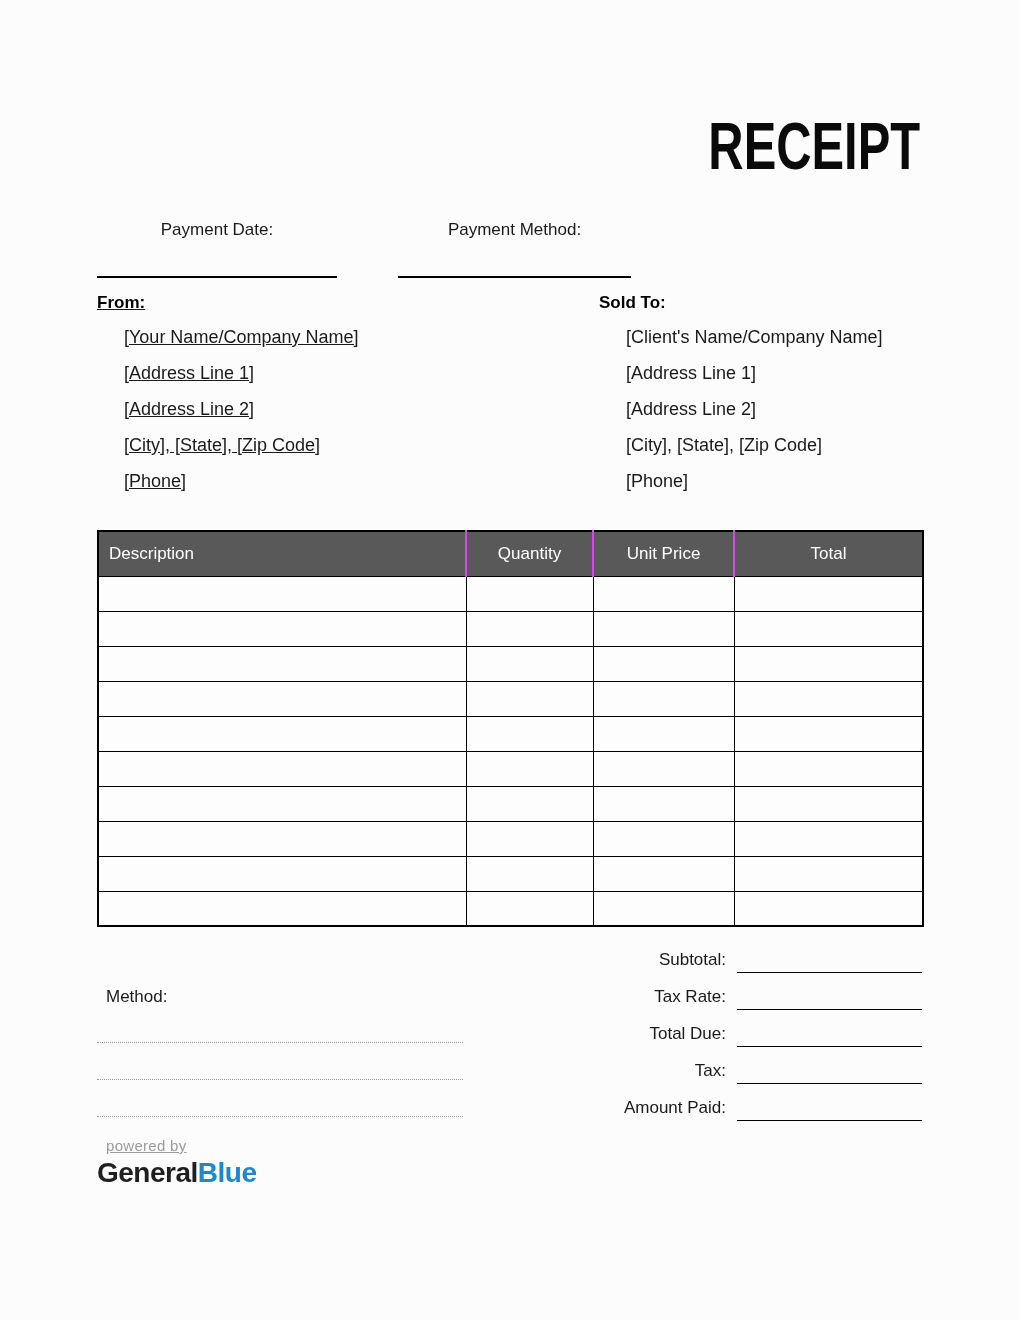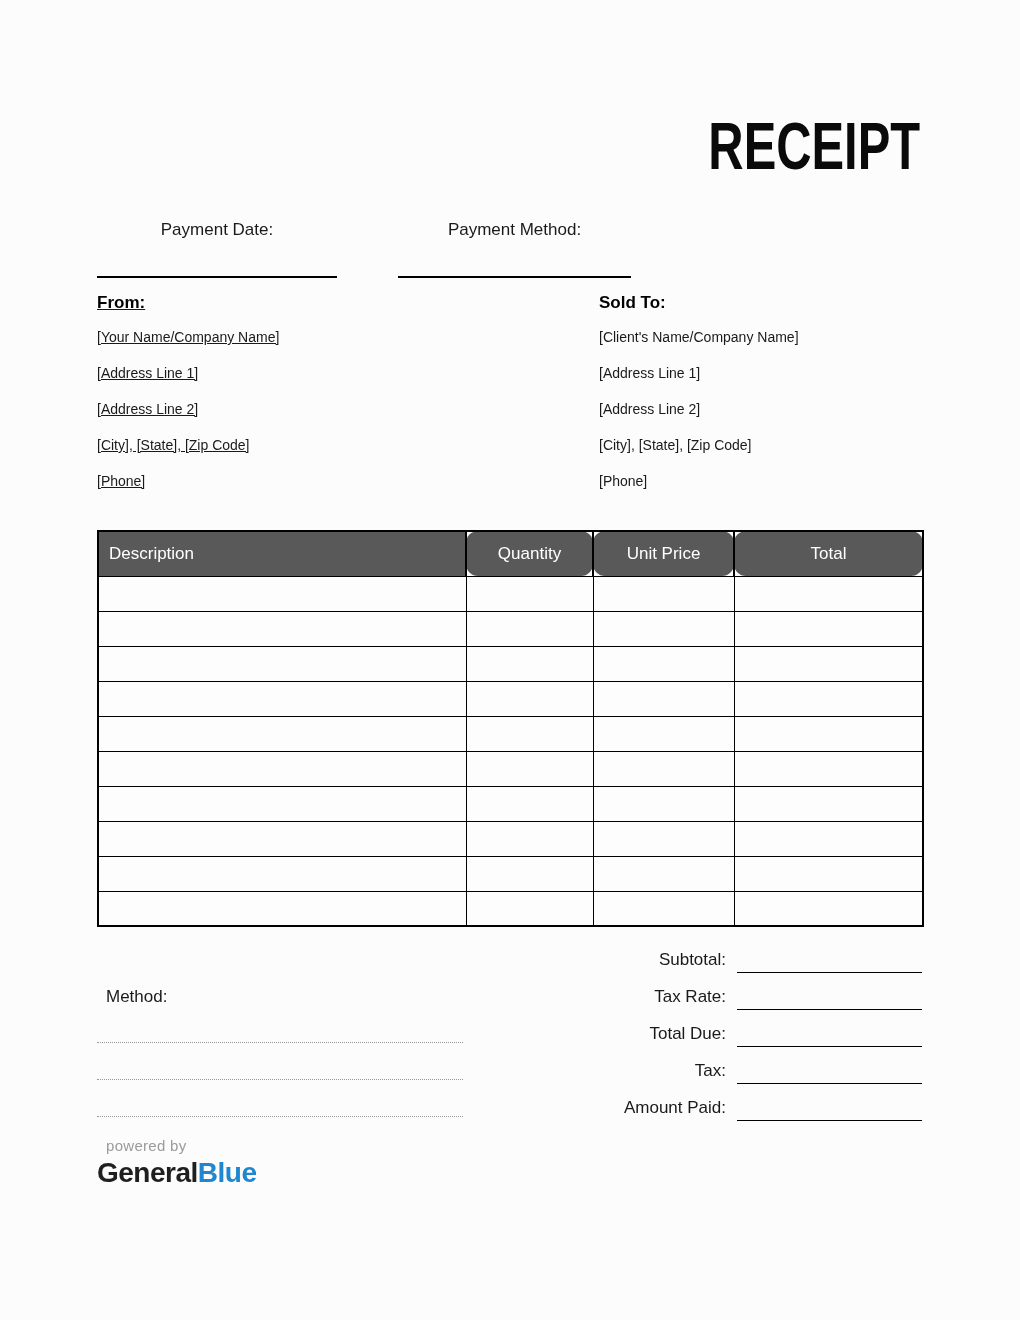--- a/index.html
+++ b/index.html
@@ -28,51 +28,51 @@
   .info-field .info-line{position:absolute;left:0;right:0;top:56px;height:2px;background:#000;}
   .info-0{left:97px;width:240px;}
   .info-1{left:398px;width:233px;}
   .info-2{left:690px;width:232px;}
 
   
   .party{position:absolute;top:293px;width:380px;}
   .party-from{left:97px;text-decoration:underline;}
   .party-soldto{left:599px;}
   .party-heading{font-size:17px;font-weight:bold;color:#000;height:26px;}
-  .party-line{font-size:14px;line-height:36px;height:36px;white-space:nowrap;}
+  .party-line{font-size:18px;line-height:36px;height:36px;white-space:nowrap;margin-left:27px;}
 
   
   .items-table{
     position:absolute;left:97px;top:530px;width:825px;
     border-collapse:collapse;table-layout:fixed;
     border:2px solid #000;
   }
   .items-table thead th{
     background:var(--header-bg);color:var(--header-text);
     font-size:17px;font-weight:400;height:45px;
     text-align:center;vertical-align:middle;
   }
-  .items-table thead th + th{border-left:2px solid #000000;border-radius:12px;}
+  .items-table thead th + th{border-left:2px solid #d946ef;}
   .items-table thead tr{border-bottom:1px solid #000;}
   .items-table thead th.col-desc{text-align:left;padding-left:10px;}
   .items-table tbody td{border:1px solid #000;height:35px;background:#fdfdfd;}
 
   
   .totals{position:absolute;left:0;top:941px;width:922px;}
   .total-row{height:37px;display:flex;justify-content:flex-end;align-items:center;}
   .total-label{font-size:17px;text-align:left;color:var(--ink);}
   .total-line{width:185px;height:1.5px;background:#000;margin-left:11px;align-self:flex-end;margin-bottom:5px;}
 
   
   .remarks-label{position:absolute;left:106px;top:987px;font-size:17px;}
   .remarks-lines{position:absolute;left:97px;top:1042px;width:366px;}
   .remarks-line{height:0;border-top:1px dotted #9a9a9a;margin-bottom:36px;}
 
   
-  .powered-by{position:absolute;left:106px;top:1137px;font-size:15px;color:var(--muted-gray);letter-spacing:.3px;}
+  .powered-by{position:absolute;left:106px;top:1137px;font-size:15px;color:var(--muted-gray);letter-spacing:.3px;text-decoration:underline;}
   .brand{position:absolute;left:97px;top:1157px;font-size:28px;font-weight:600;letter-spacing:-.5px;white-space:nowrap;}
   .brand-general{color:#1f1f1f;}
   .brand-blue{color:var(--brand-blue);}
   .thank-you{position:absolute;left:97px;top:1169px;width:825px;text-align:center;font-size:16px;color:#111;}
 </style>
 </head>
 <body>
 
 <div class="page">
 

